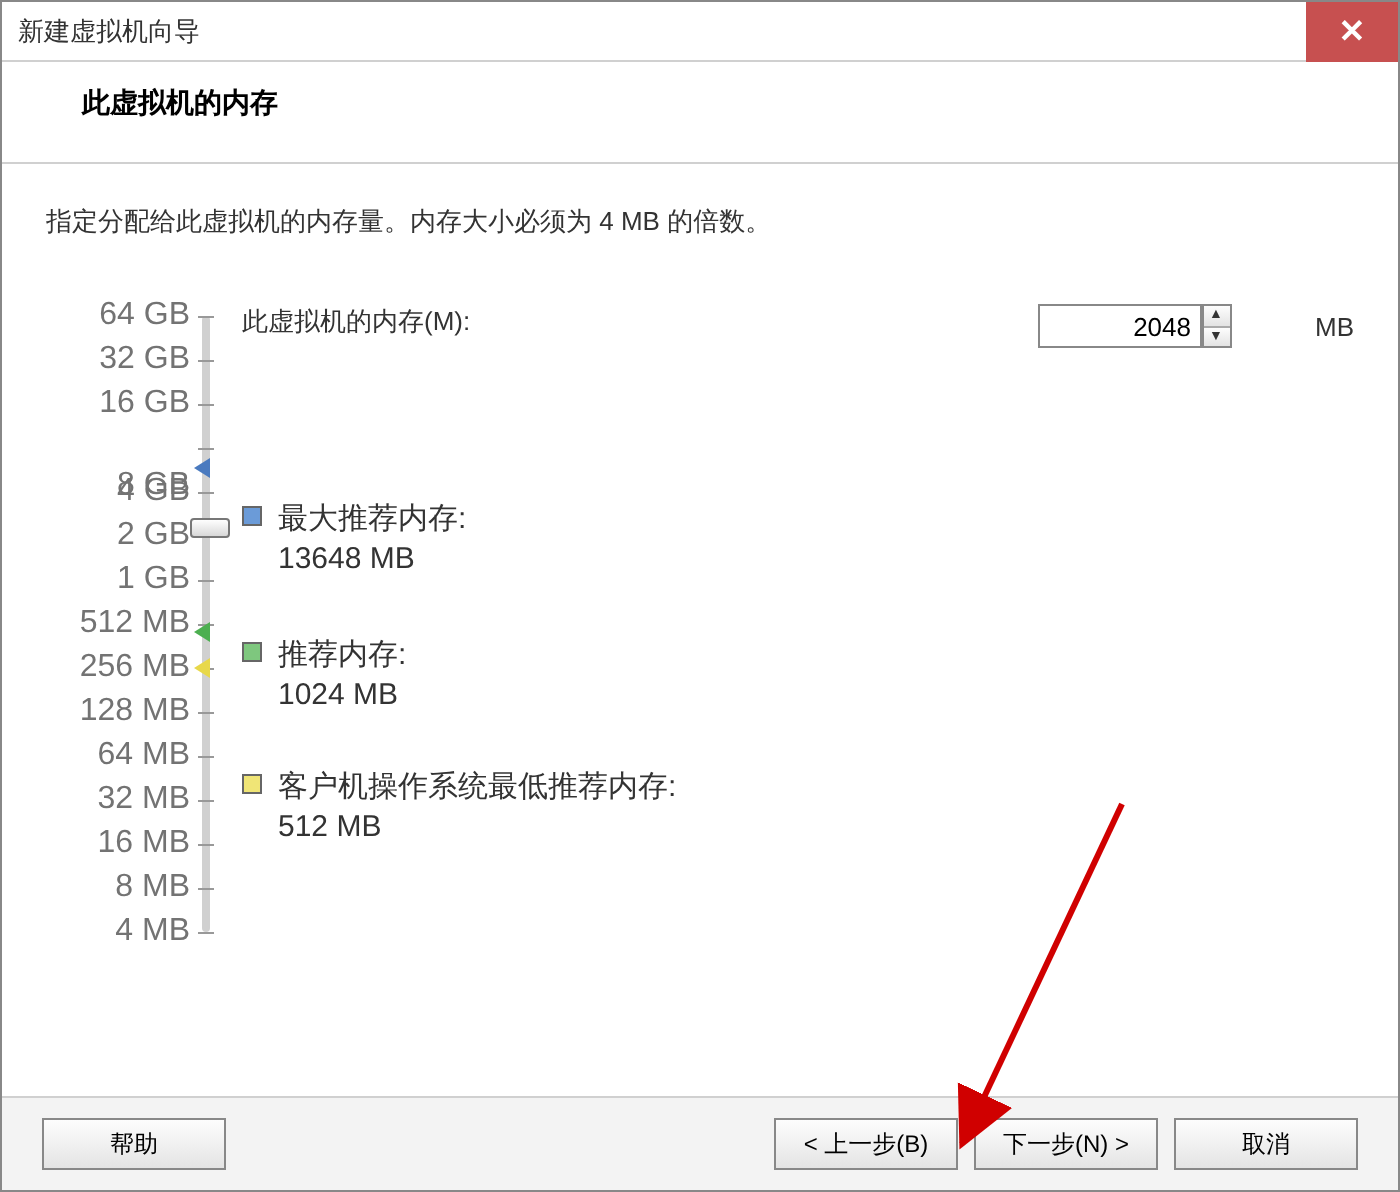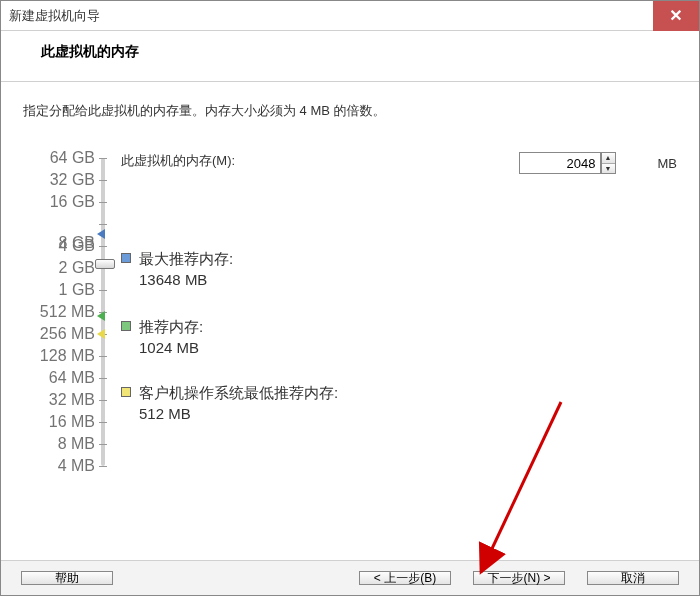--- a/index.html
+++ b/index.html
@@ -206,32 +206,32 @@
   .footer {
     border-top: 1px solid #d0d0d0;
     padding: 10px 20px;
     display: flex;
     align-items: center;
     justify-content: space-between;
     background: #f3f3f3;
   }
   .btn {
     min-width: 92px;
-    height: 14px;
+    height: 26px;
     background: linear-gradient(#fdfdfd,#e4e4e4);
     border: 1px solid #888;
     font-size: 12px;
     padding: 0 10px;
     cursor: pointer;
     display: inline-flex;
     align-items: center;
     justify-content: center;
     font-family: inherit;
   }
-  .btn-group { display: flex; gap: 22px; padding-left: 20px; }
+  .btn-group { display: flex; gap: 8px; padding-left: 20px; }
 </style>
 </head>
 <body>
 
 <div class="window">
 
   <div class="titlebar">
     <span>新建虚拟机向导</span>
     <div class="close-btn">
       <span>✕</span>

